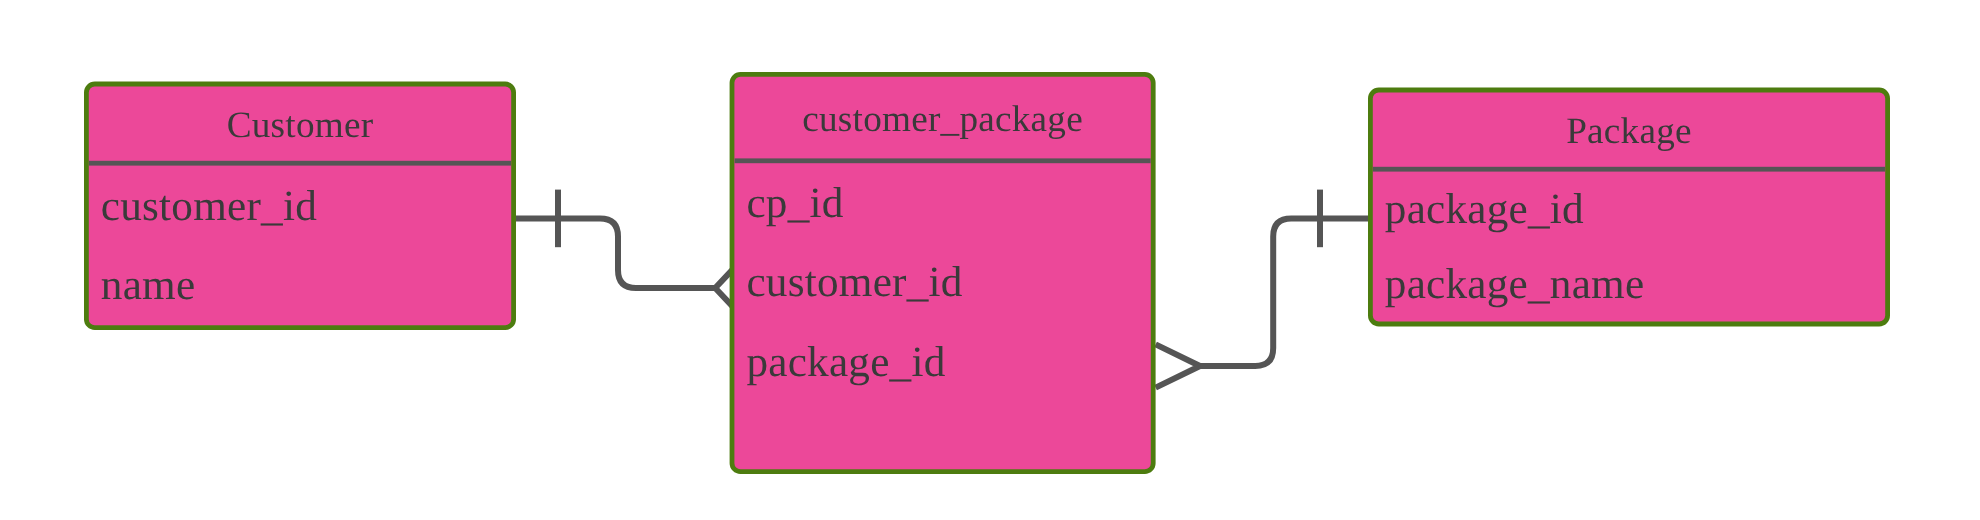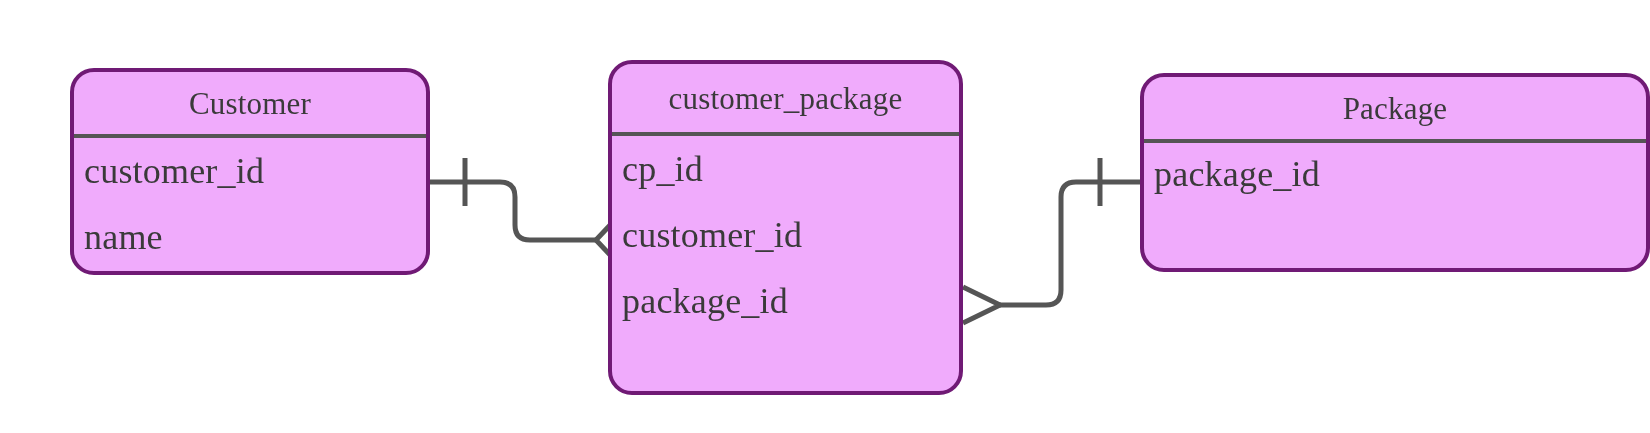--- a/index.html
+++ b/index.html
@@ -23,23 +23,23 @@
     position: absolute;
     left: 0;
     top: 0;
     width: 1650px;
     height: 433px;
     pointer-events: none;
   }
   .entity {
     position: absolute;
     box-sizing: border-box;
-    background: #f0abfc;
-    border: 4px solid #701a75;
-    border-radius: 24px;
+    background: #ec4899;
+    border: 4px solid #4d7c0f;
+    border-radius: 9px;
     overflow: hidden;
   }
   .entity-header {
     box-sizing: border-box;
     width: 100%;
     border-bottom: 4px solid #555555;
     color: #3a3a3a;
     text-align: center;
     display: flex;
     align-items: center;
@@ -100,20 +100,21 @@
 
   <div class="entity" style="left:608px; top:60px; width:355px; height:335px;">
     <div class="entity-header" style="height:72px;">customer_package</div>
     <div class="entity-body">
       <div class="attr-row" style="height:66px;">cp_id</div>
       <div class="attr-row" style="height:66px;">customer_id</div>
       <div class="attr-row" style="height:66px;">package_id</div>
     </div>
   </div>
 
-  <div class="entity" style="left:1140px; top:73px; width:510px; height:199px;">
+  <div class="entity" style="left:1140px; top:73px; width:435px; height:199px;">
     <div class="entity-header" style="height:66px;">Package</div>
     <div class="entity-body">
       <div class="attr-row" style="height:62px;">package_id</div>
+      <div class="attr-row" style="height:62px;">package_name</div>
     </div>
   </div>
 
 </div>
 
 </body></html>

